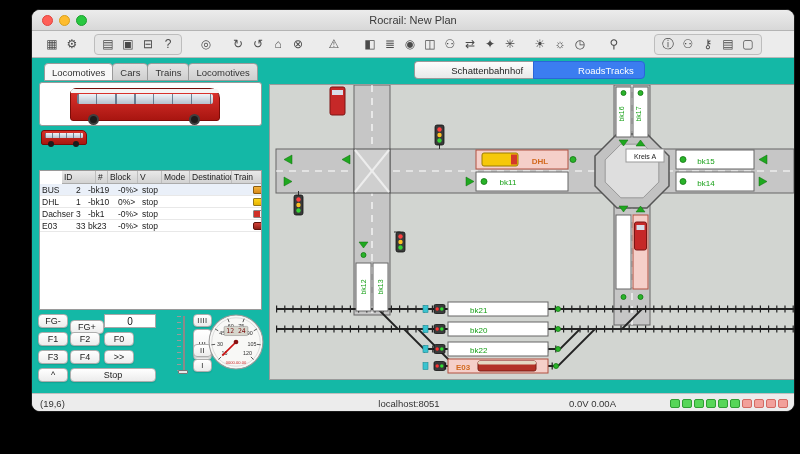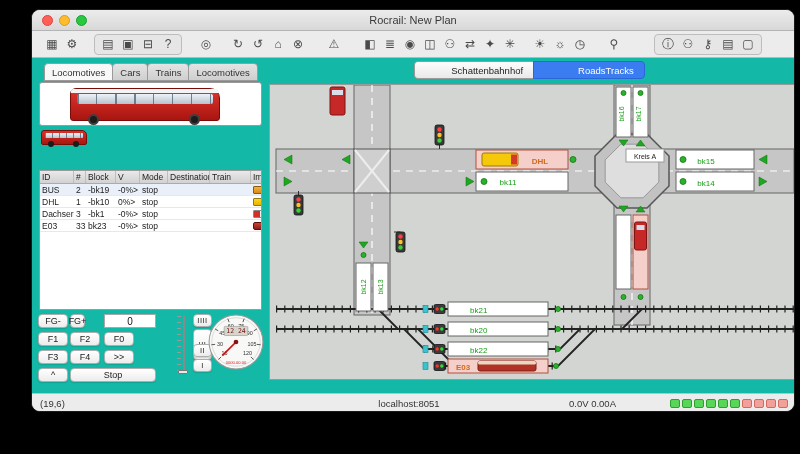--- a/index.html
+++ b/index.html
@@ -62,21 +62,21 @@
                background:linear-gradient(#d83028,#a81810); border:1px solid #7a0c08; border-radius:3px 5px 2px 2px; }
   .bus-thumb .tw { position:absolute; top:2px; left:3px; right:3px; height:5px; border-radius:1px;
        background-image:repeating-linear-gradient(90deg, rgba(90,110,130,.85) 0 1px, transparent 1px 7px),
                         linear-gradient(#eef3f8,#b6c2ce); }
   .bus-thumb .wh { position:absolute; bottom:-3px; width:6px; height:6px; background:#1c1c1c; border-radius:50%; }
   .bus-thumb .wh.a { left:6px; } .bus-thumb .wh.b { right:7px; }
 
   
   .loco-table { position:absolute; left:3px; top:112px; width:223px; height:140px; background:#fff;
                 border:1px solid #9a9a9a; overflow:hidden; font-size:8.5px; color:#222; }
-  .thead { display:flex; height:13px; background:linear-gradient(#e9e9e9,#d2d2d2); border-bottom:1px solid #ababab; }
+  .thead { display:flex; height:13px; background:linear-gradient(#e9e9e9,#d2d2d2); border-bottom:1px solid #ababab;margin-left:22px; }
   .th { flex:none; padding:1px 2px; border-right:1px solid #bdbdbd; white-space:nowrap; overflow:hidden; }
   .tr { display:flex; height:12px; border-bottom:1px solid #e8e8e8; align-items:center; }
   .tr:first-child { background:#eaf0f9; }
   .td { flex:none; padding:0 2px; white-space:nowrap; overflow:hidden; }
   .c0{width:34px;} .c1{width:12px;} .c2{width:30px;} .c3{width:24px;} .c4{width:28px;}
   .c5{width:42px;} .c6{width:41px;} .c7{width:26px;} .c8{width:8px;}
   .mini-img { width:22px; height:8px; border-radius:1px; }
   .orange-truck   { background:linear-gradient(#f2b23c,#d98a18); border:1px solid #8a5c10; }
   .yellow-truck   { background:linear-gradient(#ffd51c,#e6b400); border:1px solid #93781a; }
   .red-white-truck{ background:linear-gradient(90deg,#d03028 0 30%,#f2f2f2 30%); border:1px solid #888; }
@@ -289,21 +289,21 @@
               <span class="td c6"></span>
               <span class="td c7">
                 <div class="mini-img red-loco"></div>
               </span>
               <span class="td c8"></span>
             </div>
           </div>
       </div>
 
       <div class="btn" style="left:2px;top:256px;width:30px;height:14px">FG-</div>
-      <div class="btn" style="left:34px;top:256px;width:15px;height:14px">FG+</div>
+      <div class="btn" style="left:34px;top:262px;width:34px;height:14px">FG+</div>
       <div class="speed-input" style="left:68px;top:256px;width:52px;height:14px">0</div>
 
       <div class="btn" style="left:2px;top:274px;width:30px;height:14px">F1</div>
       <div class="btn" style="left:34px;top:274px;width:30px;height:14px">F2</div>
       <div class="btn" style="left:68px;top:274px;width:30px;height:14px">F0</div>
 
       <div class="btn" style="left:2px;top:292px;width:30px;height:14px">F3</div>
       <div class="btn" style="left:34px;top:292px;width:30px;height:14px">F4</div>
       <div class="btn" style="left:68px;top:292px;width:30px;height:14px">&gt;&gt;</div>
 

